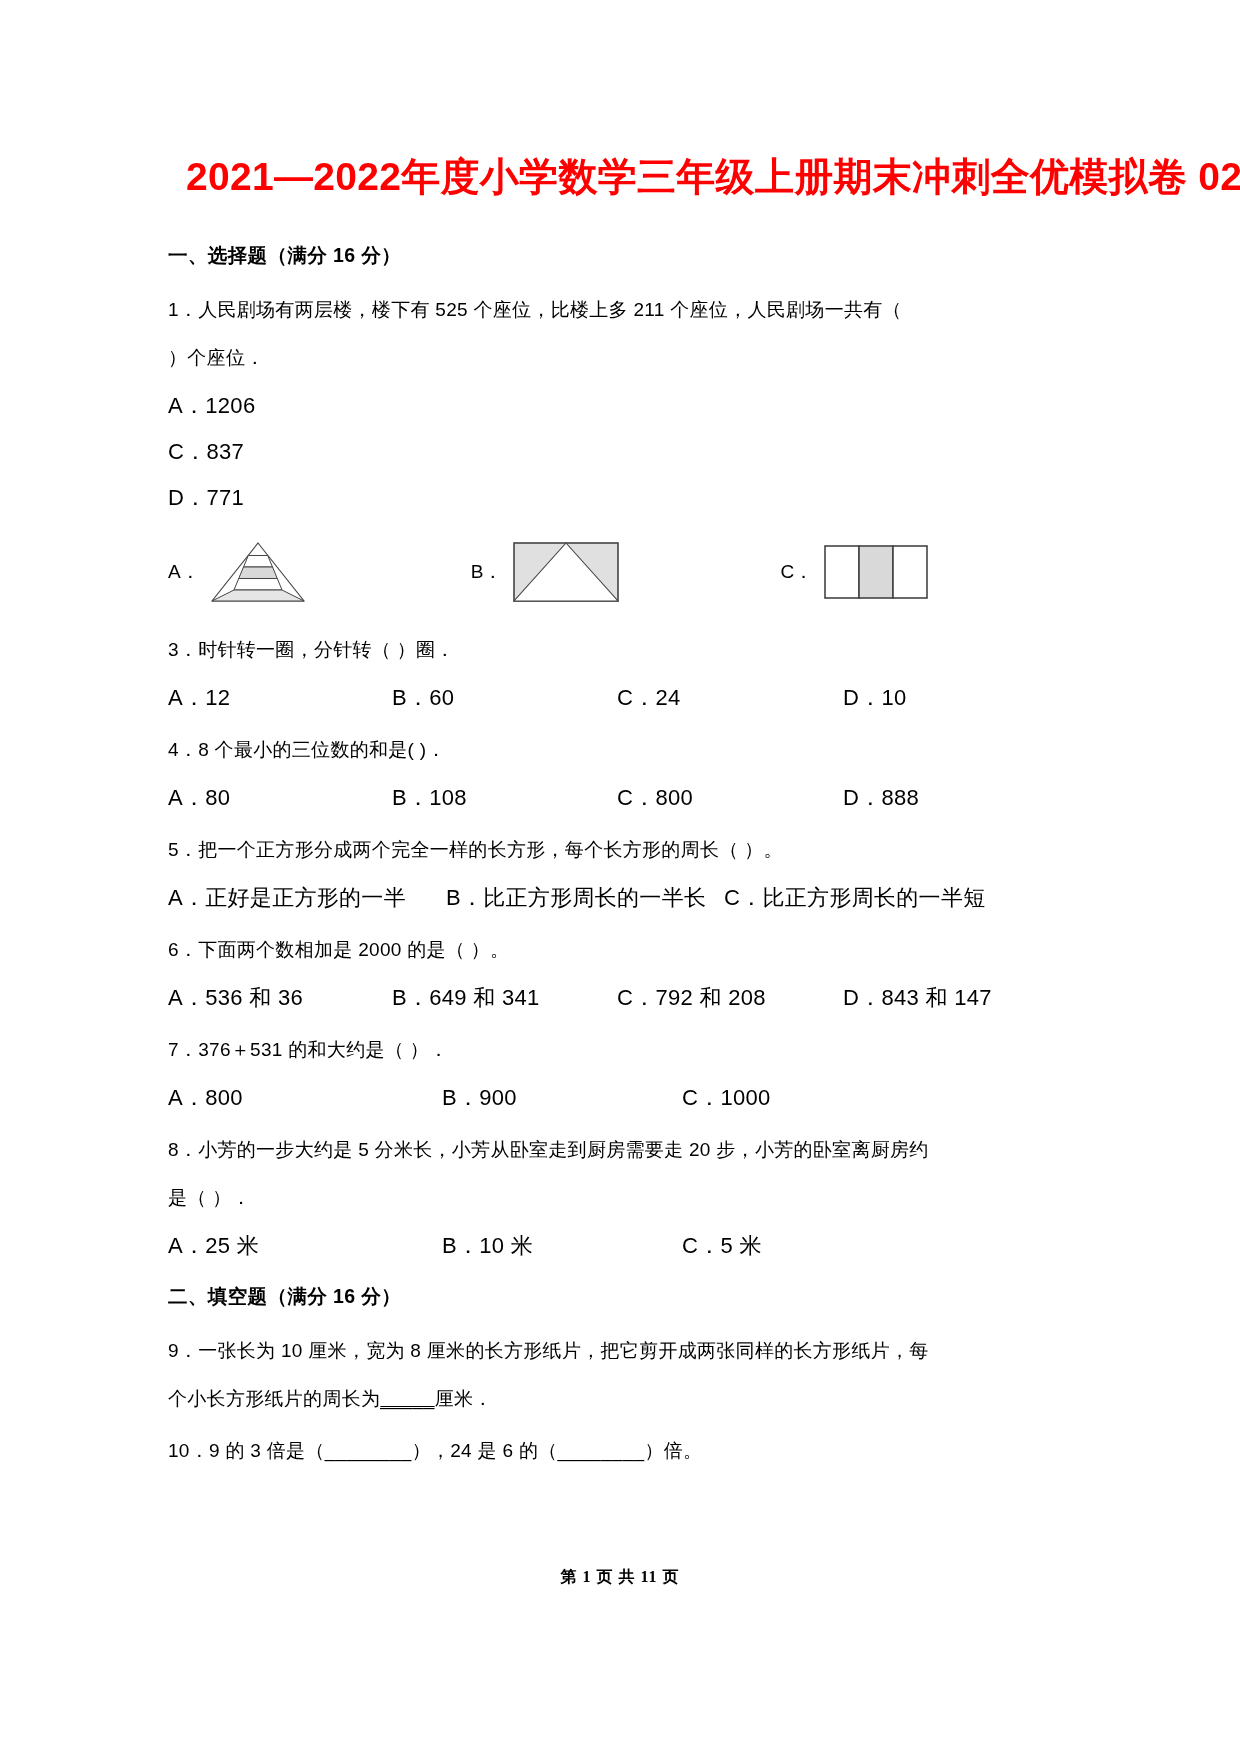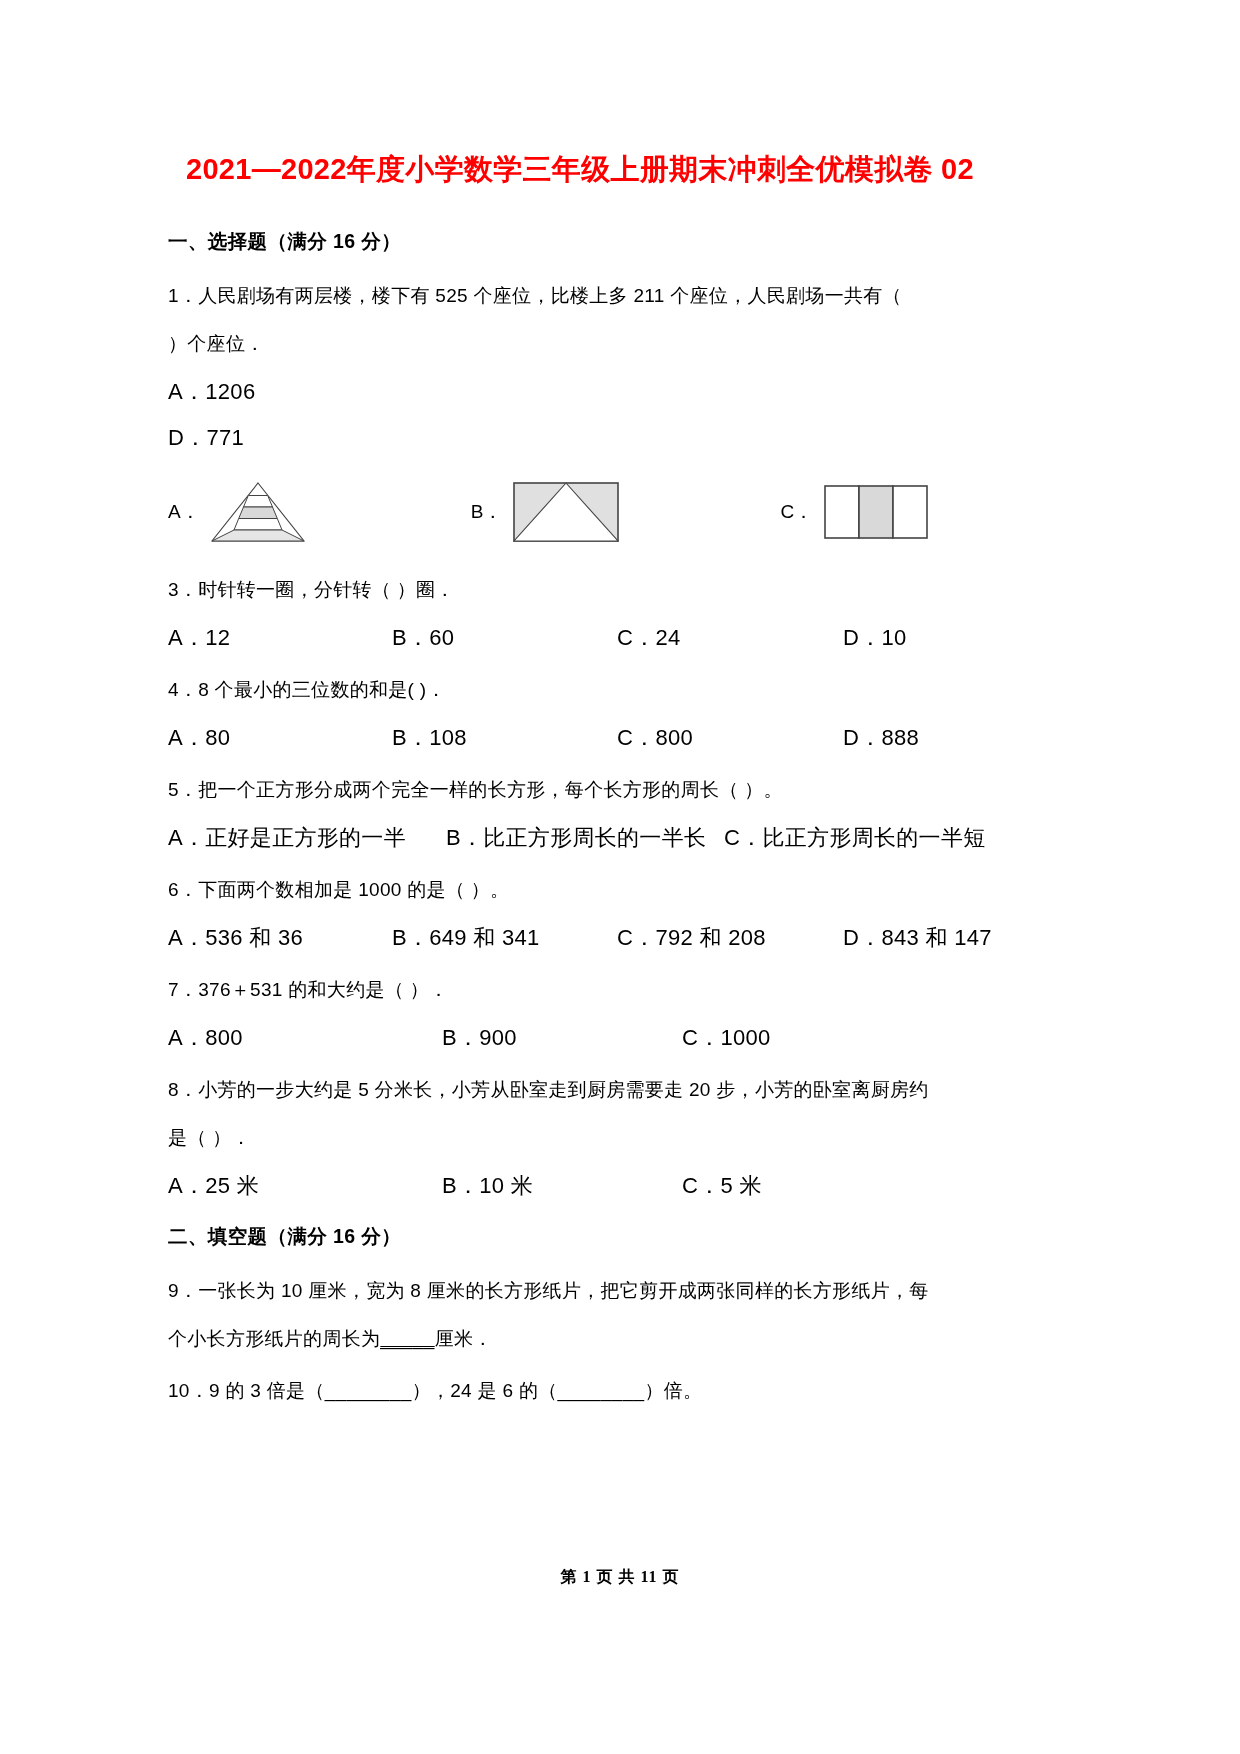--- a/index.html
+++ b/index.html
@@ -18,21 +18,21 @@
   .page {
     position: relative;
     width: 1240px;
     height: 1754px;
     box-sizing: border-box;
     padding: 150px 140px 0 168px;
   }
   .doc-title {
     color: #ff0000;
     font-weight: bold;
-    font-size: 29px;
+    font-size: 39px;
     letter-spacing: 0.3px;
     text-align: left;
     margin: 0 0 38px 18px;
     white-space: nowrap;
   }
   .section-head {
     font-weight: bold;
     font-size: 19.5px;
     margin: 0 0 26px 0;
     letter-spacing: 0.4px;
@@ -102,20 +102,21 @@
 <div class="page">
 
   <h1 class="doc-title">2021—2022年度小学数学三年级上册期末冲刺全优模拟卷 02</h1>
 
   <div class="section-head">一、选择题（满分 16 分）</div>
 
   <div class="q-wrap">
     <div class="q">1．人民剧场有两层楼，楼下有 525 个座位，比楼上多 211 个座位，人民剧场一共有（</div>
     <div class="q">）个座位．</div>
     <div class="opt-row stack">A．1206</div>
+    <div class="opt-row stack">C．837</div>
     <div class="opt-row stack">D．771</div>
   </div>
 
   <div class="q-wrap">
 
     <div class="figs">
       <div class="fig-item">
         <span class="fig-label">A．</span>
         <svg class="fig-svg" width="96" height="62" viewBox="0 0 96 62">
           <polygon points="48,2 94,60 2,60" fill="#ffffff" stroke="#444" stroke-width="1.1"></polygon>
@@ -173,21 +174,21 @@
   <div class="q-wrap">
     <div class="q">5．把一个正方形分成两个完全一样的长方形，每个长方形的周长（    ）。</div>
     <div class="opt-row opt-col-4">
       <span class="w1">A．正好是正方形的一半</span>
       <span class="w2">B．比正方形周长的一半长</span>
       <span>C．比正方形周长的一半短</span>
     </div>
   </div>
 
   <div class="q-wrap">
-    <div class="q">6．下面两个数相加是 1000 的是（    ）。</div>
+    <div class="q">6．下面两个数相加是 2000 的是（    ）。</div>
     <div class="opt-row opt-col-4">
       <span class="c1">A．536 和 36</span>
       <span class="c2">B．649 和 341</span>
       <span class="c3">C．792 和 208</span>
       <span>D．843 和 147</span>
     </div>
   </div>
 
   <div class="q-wrap">
     <div class="q">7．376＋531 的和大约是（    ）．</div>

